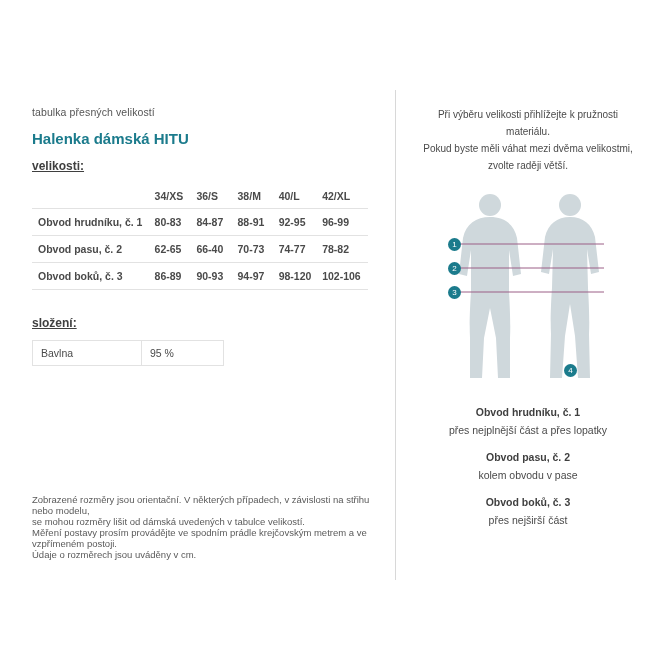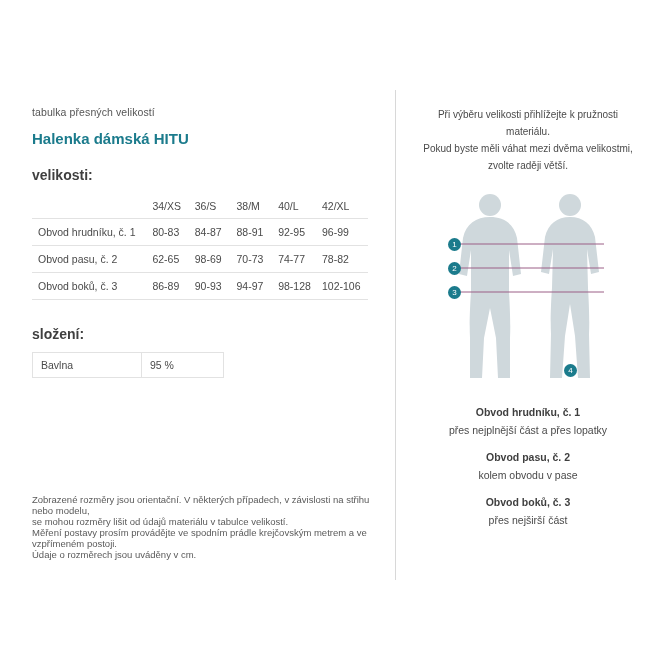--- a/index.html
+++ b/index.html
@@ -50,40 +50,41 @@
   .eyebrow {
     font-size: 10.5px;
     color: #555;
     letter-spacing: 0.1px;
     margin-bottom: 12px;
   }
   .title {
     color: #1b7b8c;
     font-size: 15px;
     font-weight: bold;
-    margin-bottom: 20px;
+    margin-bottom: 12px;
   }
   .section-label {
-    font-size: 14px;
+    font-size: 12px;
     font-weight: bold;
     color: #3f3f3f;
     margin-bottom: 10px;
+    text-decoration: underline;
   }
   table.size-table {
     border-collapse: collapse;
     width: 336px;
     font-size: 10.5px;
   }
   table.size-table th,
   table.size-table td {
     border-top: 1px solid #e2e2e2;
     border-bottom: 1px solid #e2e2e2;
     padding: 7px 4px 7px 0;
     text-align: left;
-    font-weight: normal;
+    font-weight: bold;
     color: #4a4a4a;
     white-space: nowrap;
   }
   table.size-table thead th {
     border-top: none;
     border-bottom: 1px solid #e2e2e2;
     color: #4a4a4a;
     padding-bottom: 6px;
   }
   table.size-table thead th.blank {
@@ -183,50 +184,50 @@
             <td class="rowhead">Obvod hrudníku, č. 1</td>
             <td>80-83</td>
             <td>84-87</td>
             <td>88-91</td>
             <td>92-95</td>
             <td>96-99</td>
           </tr>
           <tr>
             <td class="rowhead">Obvod pasu, č. 2</td>
             <td>62-65</td>
-            <td>98-69</td>
+            <td>66-40</td>
             <td>70-73</td>
             <td>74-77</td>
             <td>78-82</td>
           </tr>
           <tr>
             <td class="rowhead">Obvod boků, č. 3</td>
             <td>86-89</td>
             <td>90-93</td>
             <td>94-97</td>
-            <td>98-128</td>
+            <td>98-120</td>
             <td>102-106</td>
           </tr>
         </tbody>
       </table>
 
       <div class="spacer-24"></div>
       <div class="section-label">složení:</div>
       <table class="comp-table">
         <tbody>
           <tr>
             <td class="name">Bavlna</td>
             <td>95 %</td>
           </tr>
         </tbody>
       </table>
 
       <div class="footnote">
         <div>Zobrazené rozměry jsou orientační. V některých případech, v závislosti na střihu nebo modelu,</div>
-        <div>se mohou rozměry lišit od údajů materiálu v tabulce velikostí.</div>
+        <div>se mohou rozměry lišit od dámská uvedených v tabulce velikostí.</div>
         <div>Měření postavy prosím provádějte ve spodním prádle krejčovským metrem a ve vzpřímeném postoji.</div>
         <div>Údaje o rozměrech jsou uváděny v cm.</div>
       </div>
     </div>
 
     <div class="divider"></div>
 
     <div class="right-col">
       <div class="rc-intro">
         <div>Při výběru velikosti přihlížejte k pružnosti materiálu.</div>

